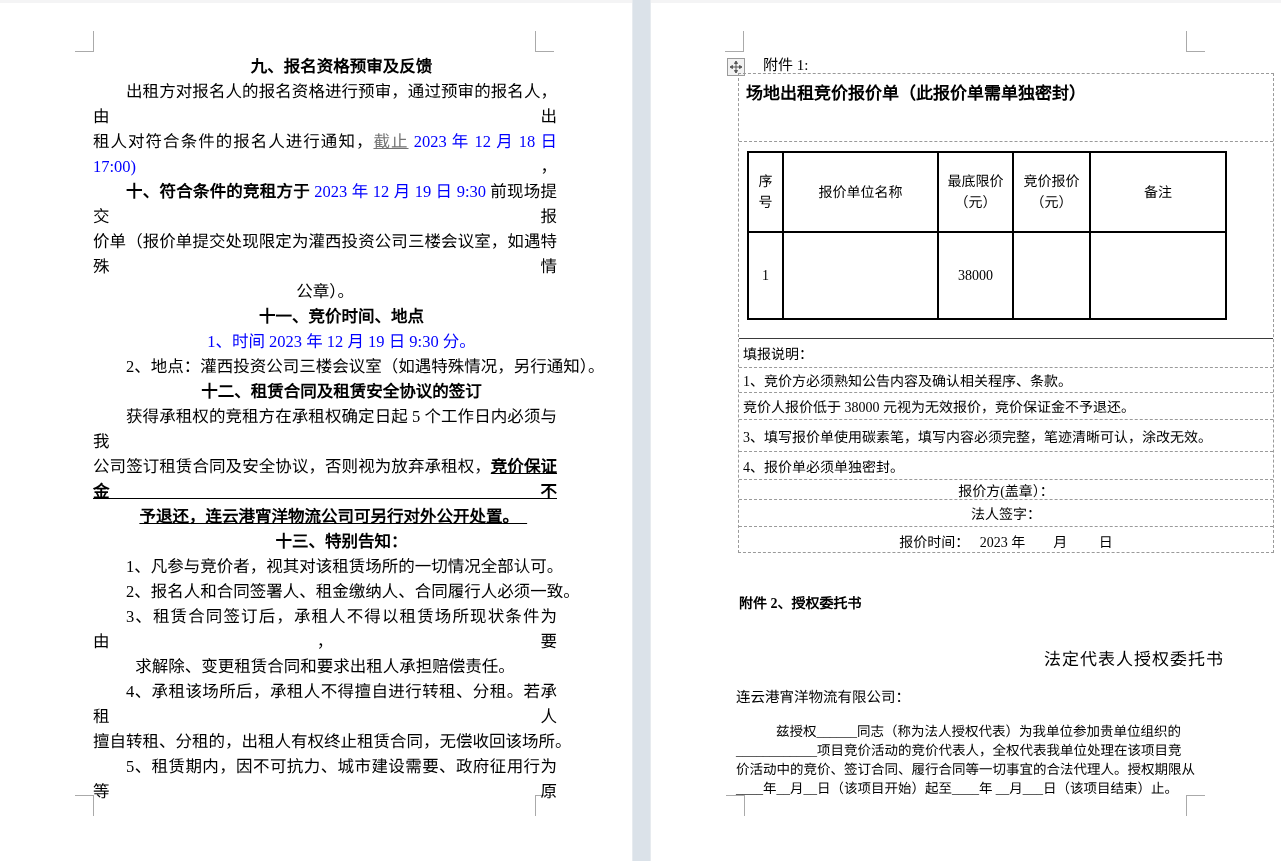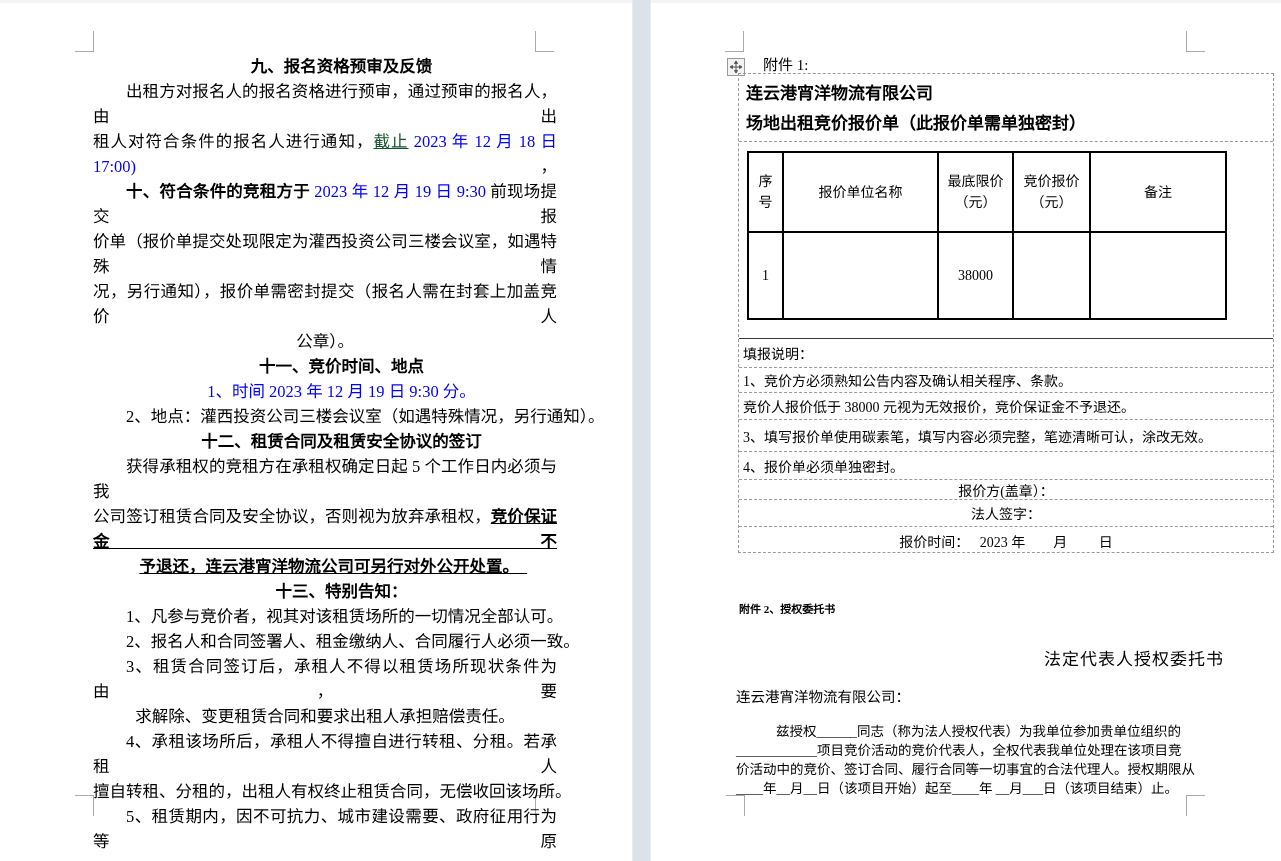--- a/index.html
+++ b/index.html
@@ -19,38 +19,38 @@
   .cm.bl{border-right:1px solid #aaa;border-top:1px solid #aaa;}
   .cm.br{border-left:1px solid #aaa;border-top:1px solid #aaa;}
   
   #left-lines{position:absolute;left:93px;top:54px;width:464px;font-size:16.5px;line-height:25px;}
   #left-lines .ln{white-space:nowrap;text-align:center;}
   #left-lines .ln.fill{white-space:normal;text-align:justify;text-align-last:justify;}
   #left-lines .ln.ind{padding-left:33px;}
   #left-lines .ln.fill.ind{padding-left:0;text-indent:33px;}
   .b{font-weight:bold;}
   .bl{color:#0000fe;}
-  .blu{color:#14532d;text-decoration:underline;}
+  .blu{color:#737373;text-decoration:underline;}
   .bu{font-weight:bold;text-decoration:underline;}
   
   .r-abs{position:absolute;}
   #attach1-label{left:763px;top:53px;font-size:15px;line-height:24px;}
   #move-handle{left:727px;top:58px;width:16px;height:16px;border:1px solid #9a9a9a;background:#f2f2f2;display:flex;align-items:center;justify-content:center;}
   #quote-box{left:738px;top:73px;width:536px;height:480px;border:1px dashed #9a9a9a;box-sizing:border-box;}
   #quote-titles{position:absolute;left:0;top:0;width:100%;height:68px;border-bottom:1px dashed #9a9a9a;box-sizing:border-box;padding:5px 0 0 7px;}
   #quote-titles div{font-weight:bold;font-size:17px;line-height:30px;white-space:nowrap;}
   #bid-table{position:absolute;left:8px;top:77px;width:478px;border-collapse:collapse;table-layout:fixed;}
   #bid-table th,#bid-table td{border:2px solid #000;text-align:center;vertical-align:middle;font-size:14px;line-height:21px;font-weight:normal;padding:0;}
   #bid-table th{white-space:pre-line;height:78px;}
   #bid-table td{height:85px;}
   #note-rows{position:absolute;left:0;top:264px;width:100%;}
   .nrow{box-sizing:border-box;border-top:1px dashed #9a9a9a;display:flex;align-items:center;font-size:14px;padding-left:4px;white-space:pre;}
   .nrow.solidtop{border-top:1px solid #3a3a3a;}
   .nrow.c{justify-content:center;padding-left:0;}
-  #attach2-heading{left:739px;top:592px;font-size:11px;font-weight:bold;white-space:nowrap;margin-top:8px;}
+  #attach2-heading{left:739px;top:592px;font-size:14px;font-weight:bold;white-space:nowrap;}
   #poa-title{left:738px;top:645px;width:486px;text-align:right;font-size:17px;letter-spacing:1px;white-space:nowrap;}
   #poa-addressee{left:736px;top:685px;font-size:14.5px;white-space:nowrap;}
   #poa-body{left:736px;top:722px;width:548px;font-size:13.5px;line-height:19px;}
   #poa-body .pln{white-space:nowrap;}
   #poa-body .pln.ind1{text-indent:40px;}
 </style>
 </head>
 <body>
 
 <div class="top-strip"></div>
@@ -60,21 +60,20 @@
   <div class="cm tl" style="left:75px;top:31px;"></div>
   <div class="cm tr" style="left:535px;top:31px;"></div>
   <div class="cm bl" style="left:75px;top:795px;"></div>
   <div class="cm br" style="left:535px;top:795px;"></div>
   <div id="left-lines">
       <div class="ln ind"><span class="b">九、报名资格预审及反馈</span></div>
       <div class="ln fill ind"><span>出租方对报名人的报名资格进行预审，通过预审的报名人，由出</span></div>
       <div class="ln fill"><span>租人对符合条件的报名人进行通知，</span><span class="blu">截止</span><span class="bl"> 2023 年 12 月 18 日 17:00)</span><span>，</span></div>
       <div class="ln fill ind"><span class="b">十、符合条件的竞租方于</span><span class="bl"> 2023 年 12 月 19 日 9:30 </span><span>前现场提交报</span></div>
       <div class="ln fill"><span>价单（报价单提交处现限定为灌西投资公司三楼会议室，如遇特殊情</span></div>
-      <div class="ln fill"><span>况，另行通知），报价单需密封提交（报名人需在封套上加盖竞价人</span></div>
       <div class="ln"><span>公章）。</span></div>
       <div class="ln ind"><span class="b">十一、竞价时间、地点</span></div>
       <div class="ln ind"><span class="bl">1、时间 2023 年 12 月 19 日 9:30 分。</span></div>
       <div class="ln ind"><span>2、地点：灌西投资公司三楼会议室（如遇特殊情况，另行通知）。</span></div>
       <div class="ln ind"><span class="b">十二、租赁合同及租赁安全协议的签订</span></div>
       <div class="ln fill ind"><span>获得承租权的竞租方在承租权确定日起 5 个工作日内必须与我</span></div>
       <div class="ln fill"><span>公司签订租赁合同及安全协议，否则视为放弃承租权，</span><span class="bu">竞价保证金不</span></div>
       <div class="ln"><span class="bu">予退还，连云港宵洋物流公司可另行对外公开处置。　</span></div>
       <div class="ln ind"><span class="b">十三、特别告知：</span></div>
       <div class="ln ind"><span>1、凡参与竞价者，视其对该租赁场所的一切情况全部认可。</span></div>
@@ -102,21 +101,20 @@
         <polygon points="6,12 4.5,9.5 7.5,9.5"></polygon>
         <polygon points="0,6 2.5,4.5 2.5,7.5"></polygon>
         <polygon points="12,6 9.5,4.5 9.5,7.5"></polygon>
       </g>
     </svg>
   </div>
   <div id="attach1-label" class="r-abs">附件 1:</div>
 
   <div id="quote-box" class="r-abs">
     <div id="quote-titles">
-      <div>连云港宵洋物流有限公司</div>
       <div>场地出租竞价报价单（此报价单需单独密封）</div>
     </div>
     <table id="bid-table">
       <colgroup>
         <col style="width:35px">
           <col style="width:155px">
           <col style="width:75px">
           <col style="width:77px">
           <col style="width:136px">
       </colgroup>

